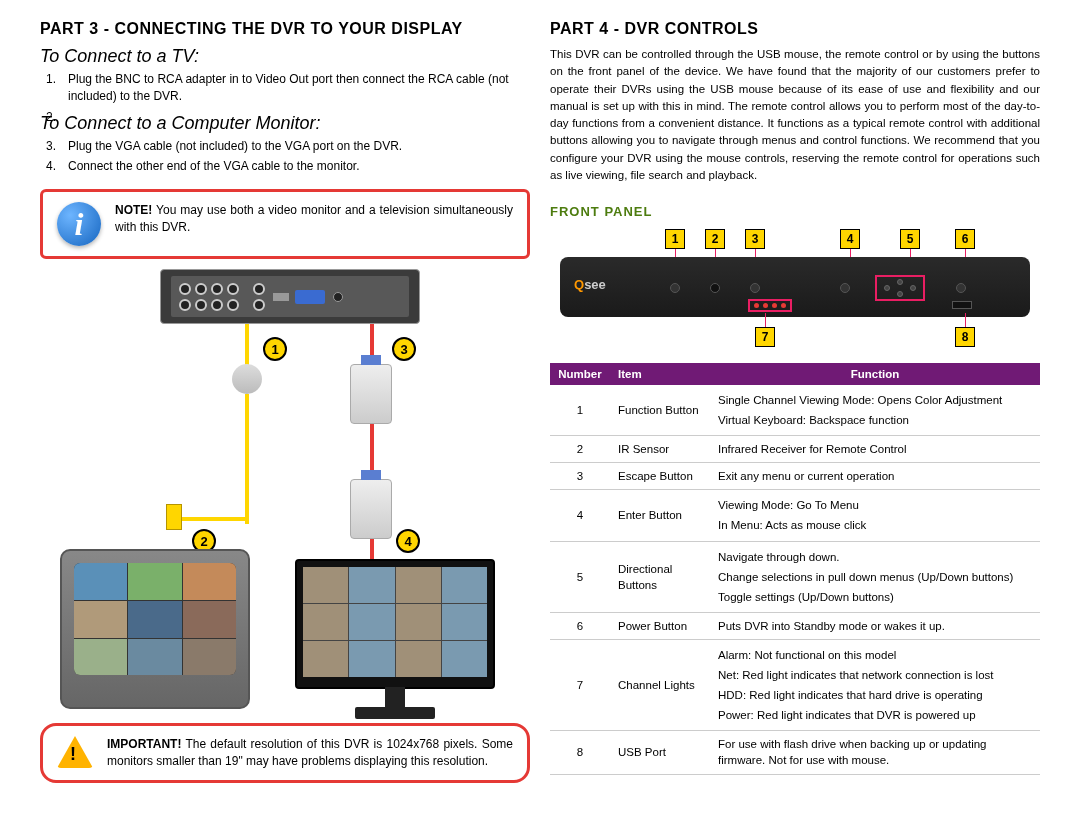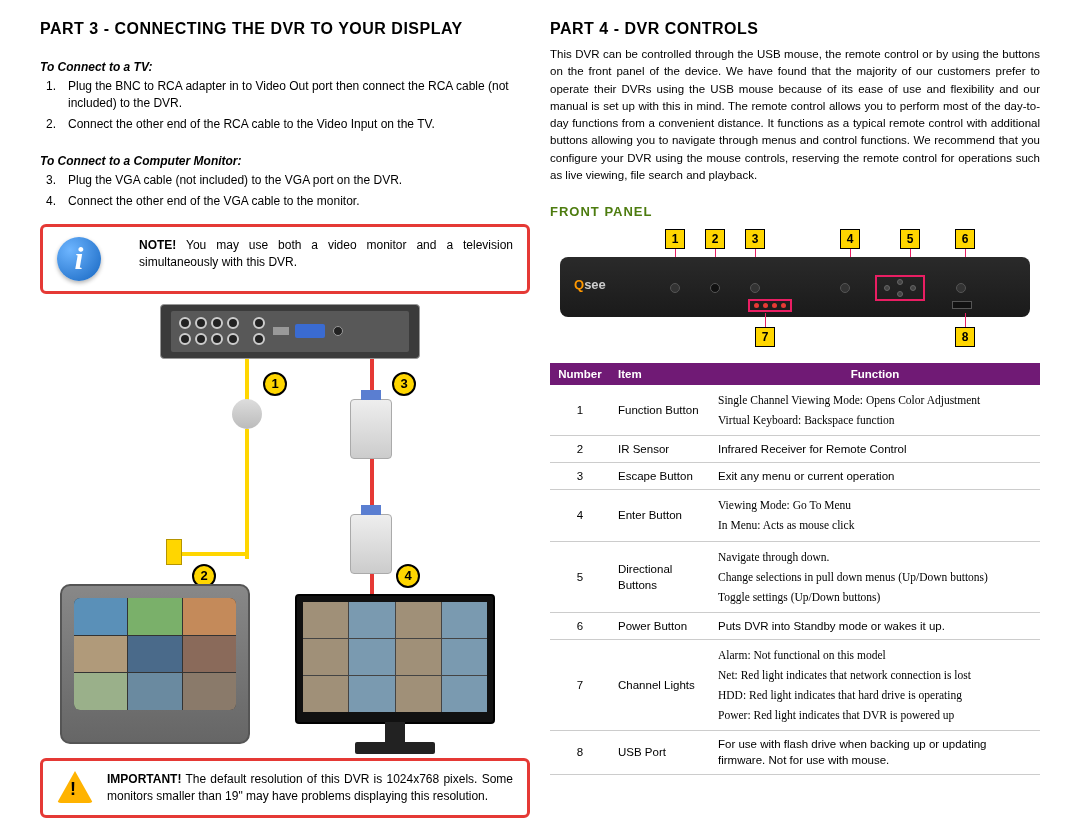--- a/index.html
+++ b/index.html
@@ -8,30 +8,30 @@
     background: #fff;
     width: 1080px;
     height: 834px;
     display: flex;
     font-size: 12px;
     color: #000;
     padding: 20px 30px;
   }
   .col { width: 50%; padding: 0 10px; }
   .part-title { font-size: 16px; font-weight: bold; letter-spacing: 0.5px; margin-bottom: 8px; }
-  .sub-title { font-size: 12px; font-weight: bold; font-style: italic; margin-top: 22px; margin-bottom: 4px; }
+  .sub-title { font-size: 18px; font-weight: normal; font-style: italic; margin-top: 8px; margin-bottom: 4px; }
   .red-title { color: #4d7c0f; font-size: 13px; font-weight: bold; letter-spacing: 1px; margin: 20px 0 10px; }
   ol.steplist { list-style: none; padding-left: 28px; }
   ol.steplist li { position: relative; line-height: 1.4; margin-bottom: 4px; font-size: 12px; }
   ol.steplist li .num { position: absolute; left: -22px; }
   .note-box { margin-top: 14px; border: 3px solid #e53935; border-radius: 6px; display: flex; align-items: flex-start; padding: 10px 14px; }
   .note-icon { width: 44px; height: 44px; border-radius: 50%; background: radial-gradient(circle at 30% 30%, #6db5ff, #1565c0); display:flex; align-items:center; justify-content:center; margin-right: 14px; flex-shrink:0; font-family: serif; font-style: italic; font-weight:bold; color:#fff; font-size:32px; box-shadow: 0 2px 4px rgba(0,0,0,.3); }
-  .note-text { font-size: 12px; line-height:1.4; text-align: justify; margin-left: 24px; }
+  .note-text { font-size: 12px; line-height:1.4; text-align: justify; }
   .note-text b { font-weight: bold; }
-  .important-box { margin-top: 14px; border: 3px solid #e53935; border-radius: 6px; display:flex; align-items:flex-start; padding:10px 14px; }
+  .important-box { margin-top: 14px; border: 3px solid #e53935; border-radius: 16px; display:flex; align-items:flex-start; padding:10px 14px; }
   .warn-icon { width:0; height:0; border-left:18px solid transparent; border-right:18px solid transparent; border-bottom:32px solid #ffb300; position:relative; margin-right:14px; flex-shrink:0; border-radius:4px;}
   .warn-icon::after { content:"!"; position:absolute; top:8px; left:-5px; font-weight:bold; font-size:18px; color:#000;}
   .important-text { font-size:12px; line-height:1.4; text-align: justify; }
 
   
   .diagram { position: relative; height: 440px; margin-top: 10px; }
   .dvr-back { position:absolute; top:0; left:120px; width:260px; height:55px; background:#3b3b3b; border-radius:4px; border:1px solid #999; }
   .dvr-panel { position:absolute; top:6px; left:10px; right:10px; bottom:6px; background:#585858; border-radius:2px; display:flex; align-items:center; }
   .bnc { width:12px; height:12px; border:2px solid #ccc; border-radius:50%; margin:2px; background:#222;}
   .vga-port { width:30px; height:14px; background:#3a6bd1; border-radius:2px; margin-left:6px;}
@@ -73,33 +73,33 @@
   .usb-front { position:absolute; width:20px; height:8px; background:#111; border:1px solid #555;}
   .callout-line { position:absolute; width:1px; background:#e91e63; }
   .fp-num { position:absolute; width:20px; height:20px; background:#ffd600; border:1px solid #000; display:flex; align-items:center; justify-content:center; font-weight:bold; font-size:12px;}
 
   table.spec { width:100%; border-collapse: collapse; margin-top:14px; font-size:11.5px; }
   table.spec th { background:#701a75; color:#fff; font-weight:bold; padding:5px 8px; text-align:left; }
   table.spec th.center{text-align:center;}
   table.spec td { border-bottom:1px solid #ccc; padding:5px 8px; vertical-align:middle; line-height:1.4;}
   table.spec td.num { text-align:center; width:60px;}
   table.spec td.item { width:100px; }
-  table.spec td.fn div { padding:2px 0;font-family:Liberation Serif, serif;}
+  table.spec td.fn div { padding:2px 0;}
 </style>
 </head>
 <body>
 
 <div class="col">
 
   <div class="part-title">PART 3 - CONNECTING THE DVR TO YOUR DISPLAY</div>
 
   <div class="sub-title">To Connect to a TV:</div>
   <ol class="steplist">
     <li><span class="num">1.</span><span>Plug the BNC to RCA adapter in to Video Out port then connect the RCA cable (not included) to the DVR.</span></li>
-    <li><span class="num">2.</span><span>Connect the other end of the RCA cable to the Video Input on the TV.</span></li>
+    <li><span class="num">2.</span></li>
   </ol>
 
   <div class="sub-title">To Connect to a Computer Monitor:</div>
   <ol class="steplist">
     <li><span class="num">3.</span><span>Plug the VGA cable (not included) to the VGA port on the DVR.</span></li>
     <li><span class="num">4.</span><span>Connect the other end of the VGA cable to the monitor.</span></li>
   </ol>
 
   <div class="note-box">
     <div class="note-icon">i</div>

